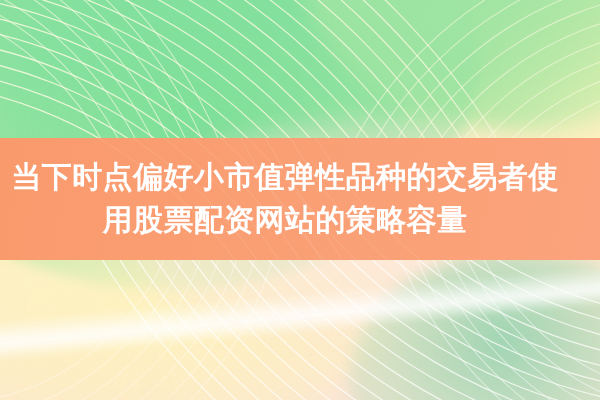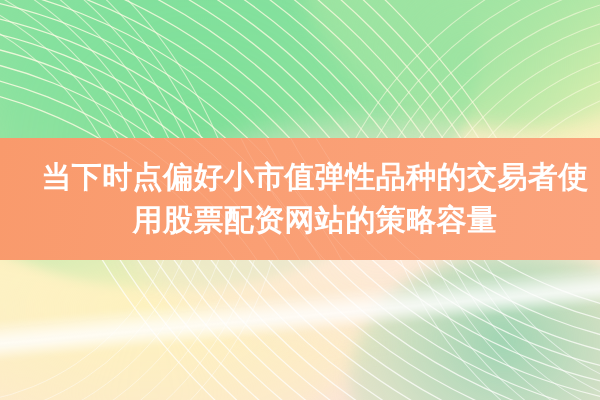--- a/index.html
+++ b/index.html
@@ -131,21 +131,21 @@
   
   .title-band {
     position: absolute;
     left: 0;
     top: 138px;
     width: 600px;
     height: 122px;
     background: linear-gradient(100deg, #f99a6c 0%, #fa9f74 45%, #fba37c 100%);
     display: flex;
     flex-direction: column;
-    align-items: flex-end;
+    align-items: flex-start;
     justify-content: center;
   }
   .title-band .band-arcs {
     position: absolute;
     inset: 0;
     opacity: 0.38;
     pointer-events: none;
   }
   .title-text {
     position: relative;

